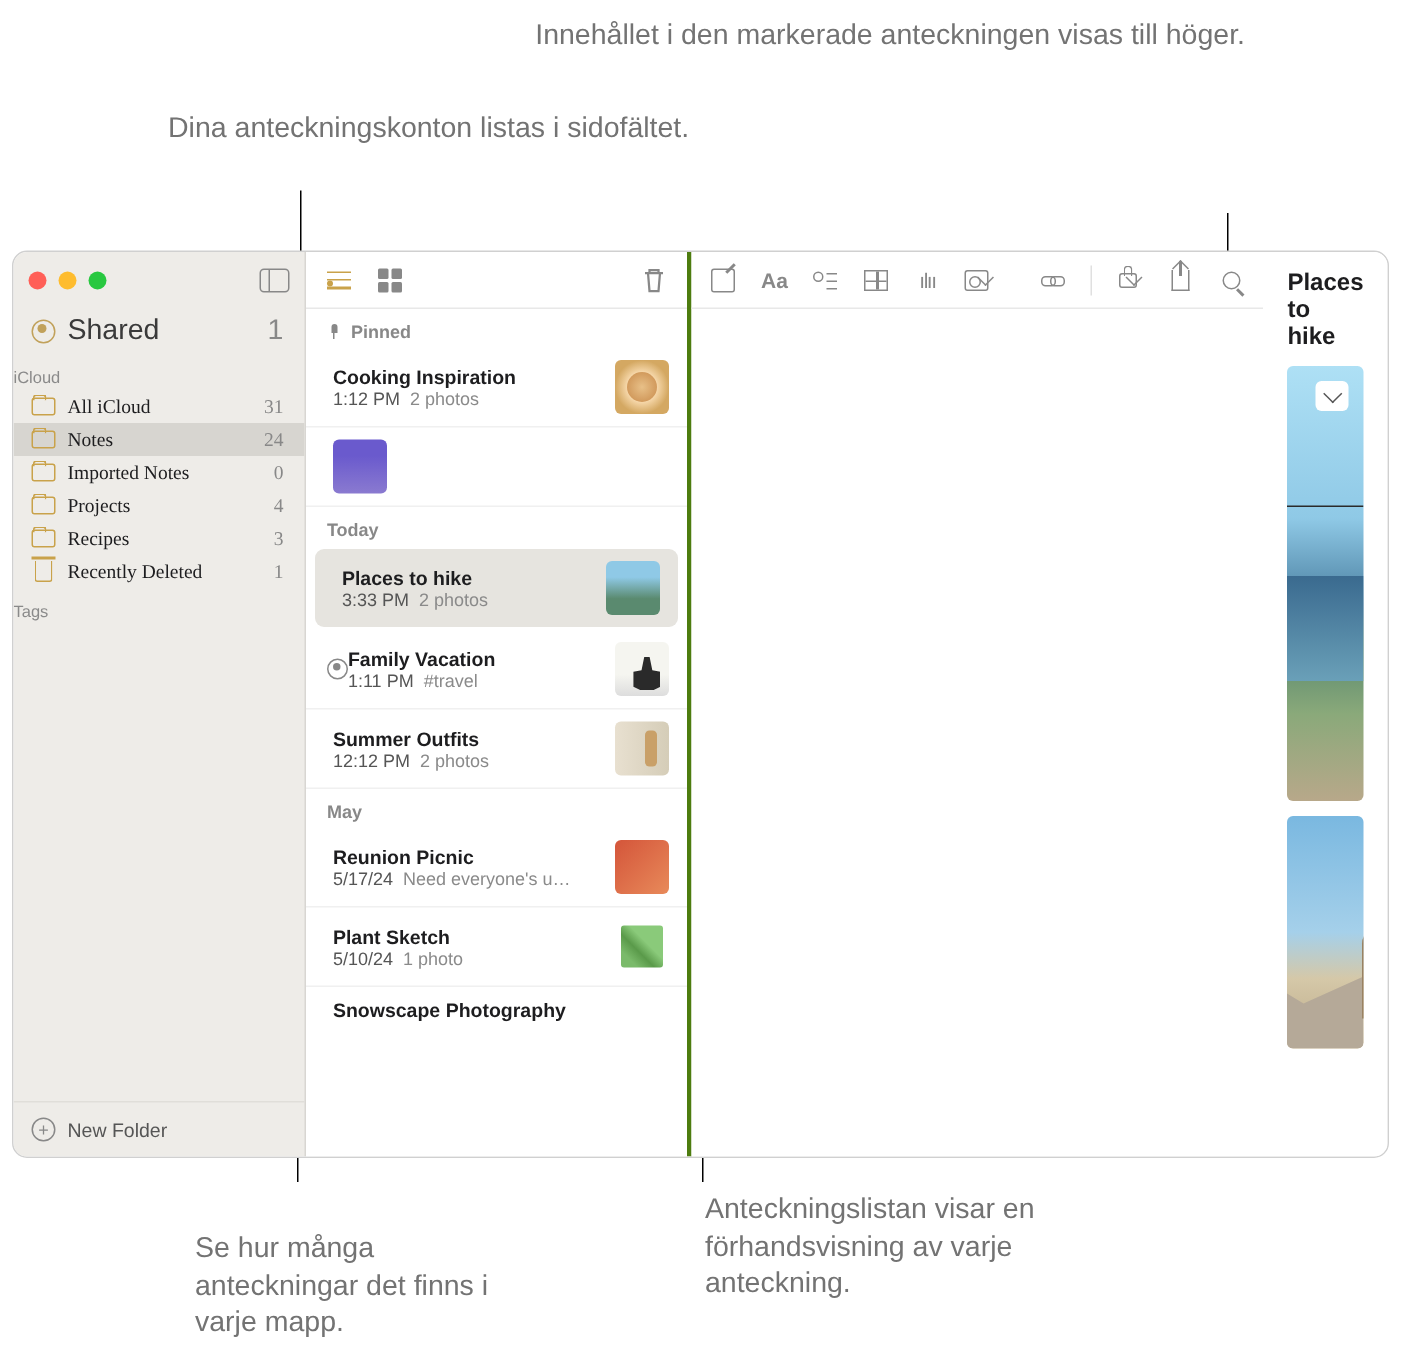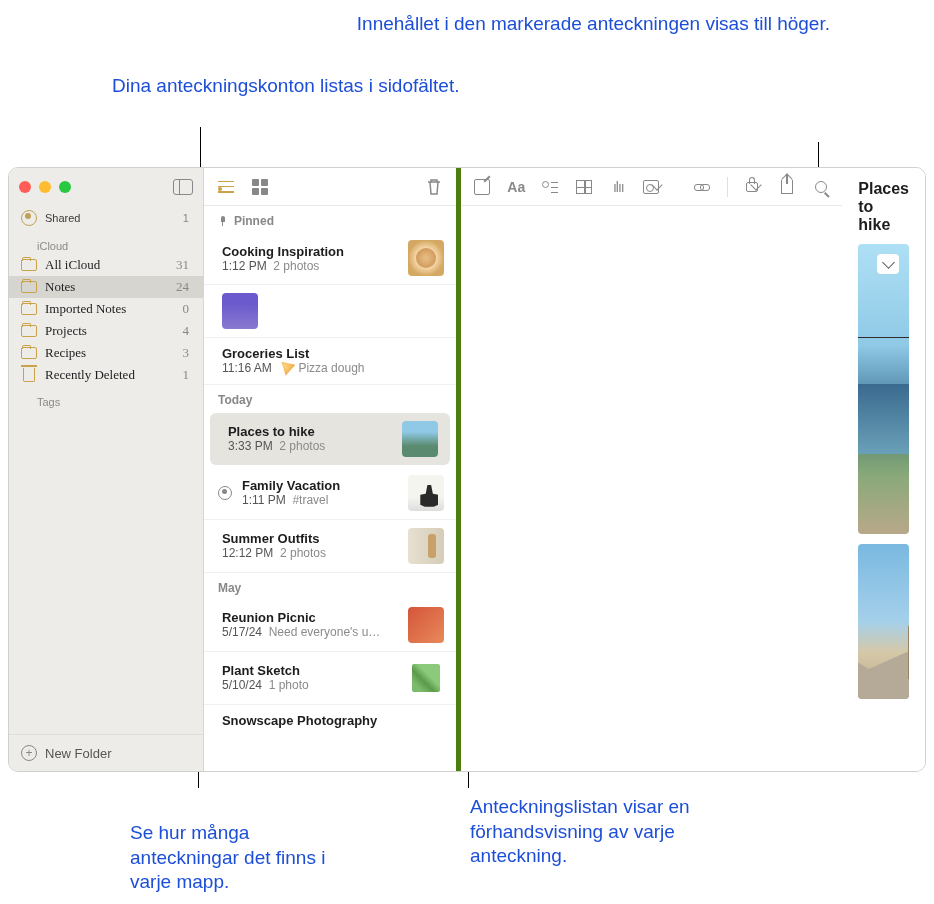--- a/index.html
+++ b/index.html
@@ -8,21 +8,21 @@
   background: #fff;
   width: 934px;
   height: 904px;
   position: relative;
   font-size: 13px;
   color: #1d1d1f;
 }
 .callout {
   position: absolute;
   font-size: 19px;
-  color: #1d4ed8;
+  color: #737373;
   line-height: 1.3;
 }
 .callout-line {
   position: absolute;
   background: #000;
 }
 .window {
   position: absolute;
   top: 167px;
   left: 8px;
@@ -64,33 +64,33 @@
 .sidebar-toggle-icon::before {
   content:""; position:absolute; left:5px; top:0; bottom:0; width:1.5px; background:#888;
 }
 .sidebar-content {
   flex: 1;
   overflow: auto;
   padding: 0 0 0 0;
 }
 .shared-row {
   display:flex; align-items:center; padding: 4px 14px 4px 12px;
-  font-size: 11px; color:#3a3a3a;
+  font-size: 19px; color:#3a3a3a;
 }
 .shared-icon {
   width:16px; height:16px; border-radius:50%; border:1.5px solid #c1a15a; margin-right:8px;
   position:relative;
 }
 .shared-icon::before{
   content:""; position:absolute; width:6px;height:6px;border-radius:50%;background:#c1a15a;
   left:3px; top:2px;
 }
 .shared-count { margin-left:auto; color:#888; }
 .section-label {
-  font-size:11px; color:#8a8a8a; padding: 10px 14px 2px 28px;
+  font-size:11px; color:#8a8a8a; padding: 10px 14px 2px 0;
 }
 .folder-row {
   display:flex; align-items:center;
   padding: 3px 14px 3px 12px;
   font-size:13px;
   font-family:Liberation Serif, serif;
 }
 .folder-row.selected { background:#d7d5d0; }
 .folder-icon {
   width:16px; height:12px; border:1.5px solid #c9a24a; border-radius:2px;
@@ -113,21 +113,21 @@
   display:flex; align-items:center; gap:8px;
   font-size:13px; color:#555;
   border-top:1px solid #e0ded9;
 }
 .plus-circle {
   width:16px;height:16px;border:1.5px solid #888;border-radius:50%;
   display:flex;align-items:center;justify-content:center;font-size:12px;color:#888;line-height:1;
 }
 .middle {
   width: 260px;
-  border-right: 5px solid #4d7c0f;
+  border-right: 3px solid #4d7c0f;
   display:flex; flex-direction:column;
   background:#fff;
 }
 .mid-toolbar {
   height:38px; display:flex; align-items:center; padding:0 12px; gap:14px;
   border-bottom:1px solid #e8e8e8;
 }
 .tb-btn { width:20px; height:20px; display:flex;align-items:center;justify-content:center;color:#888; }
 .tb-btn.active { color:#c9a24a; }
 .list-icon { width:16px;height:12px; display:flex;flex-direction:column;justify-content:space-between;}
@@ -139,21 +139,21 @@
 .trash-svg{width:16px;height:18px;}
 .notes-scroll{flex:1;overflow:hidden;}
 .group-header{
   display:flex;align-items:center;gap:6px;
   padding:8px 14px 4px 14px; font-size:12px; font-weight:600; color:#888;
 }
 .pin-icon{width:10px;height:10px;position:relative;}
 .pin-icon::before{content:"";position:absolute;left:3px;top:0;width:4px;height:6px;background:#888;border-radius:2px 2px 0 0;}
 .pin-icon::after{content:"";position:absolute;left:4.5px;top:5px;width:1px;height:5px;background:#888;}
 .note-row{
-  display:flex;align-items:center;gap:10px;
+  display:flex;align-items:center;
   padding:8px 12px 8px 18px;
   border-bottom:1px solid #f0f0f0;
 }
 .note-row.selected{background:#e6e4df;border-radius:6px;margin:2px 6px;border-bottom:none;}
 .note-text{flex:1;min-width:0;}
 .note-title{font-weight:600;font-size:13px;white-space:nowrap;overflow:hidden;text-overflow:ellipsis;}
 .note-meta{font-size:12px;color:#8a8a8a;white-space:nowrap;overflow:hidden;text-overflow:ellipsis;}
 .note-meta .time{color:#555;}
 .note-thumb{width:36px;height:36px;border-radius:4px;flex-shrink:0;}
 .shared-dot{width:14px;height:14px;border:1.5px solid #888;border-radius:50%;flex-shrink:0;margin-left:-4px;position:relative;}
@@ -332,26 +332,20 @@
       <div class="note-row">
         <div class="note-text">
           <div class="note-title">Cooking Inspiration</div>
           <div class="note-meta"><span class="time">1:12 PM</span>&nbsp; <span>2 photos</span></div>
         </div>
         <div class="note-thumb thumb-pizza"></div>
       </div>
       <div class="note-row">
         <div class="note-thumb thumb-meeting"></div>
       </div>
-      <div class="note-row">
-        <div class="note-text">
-          <div class="note-title">Groceries List</div>
-          <div class="note-meta"><span class="time">11:16 AM</span>&nbsp; <span class="pizza-emoji"></span><span>Pizza dough</span></div>
-        </div>
-      </div>
 
       <div class="group-header">
         <span>Today</span>
       </div>
       <div class="note-row selected">
         <div class="note-text">
           <div class="note-title">Places to hike</div>
           <div class="note-meta"><span class="time">3:33 PM</span>&nbsp; <span>2 photos</span></div>
         </div>
         <div class="note-thumb thumb-hike"></div>

